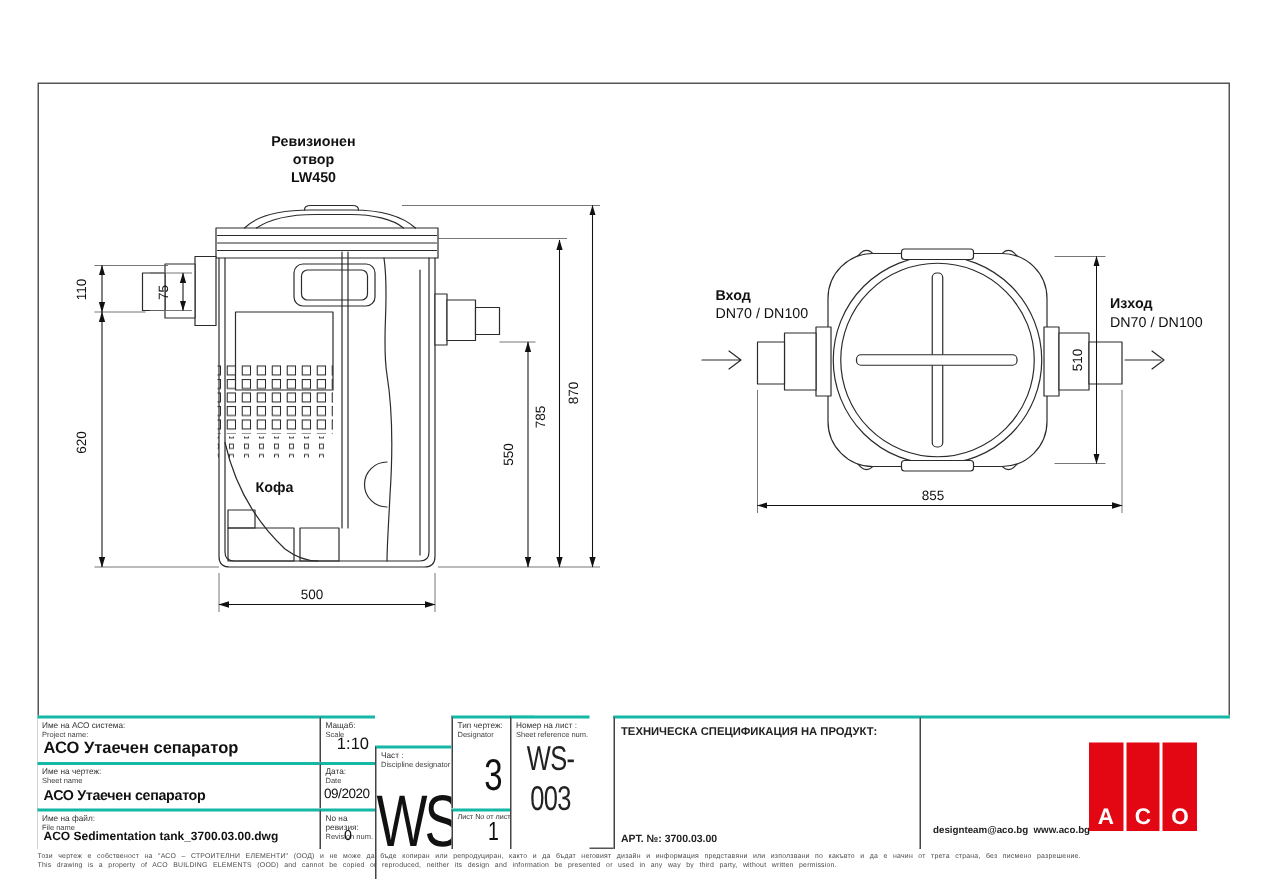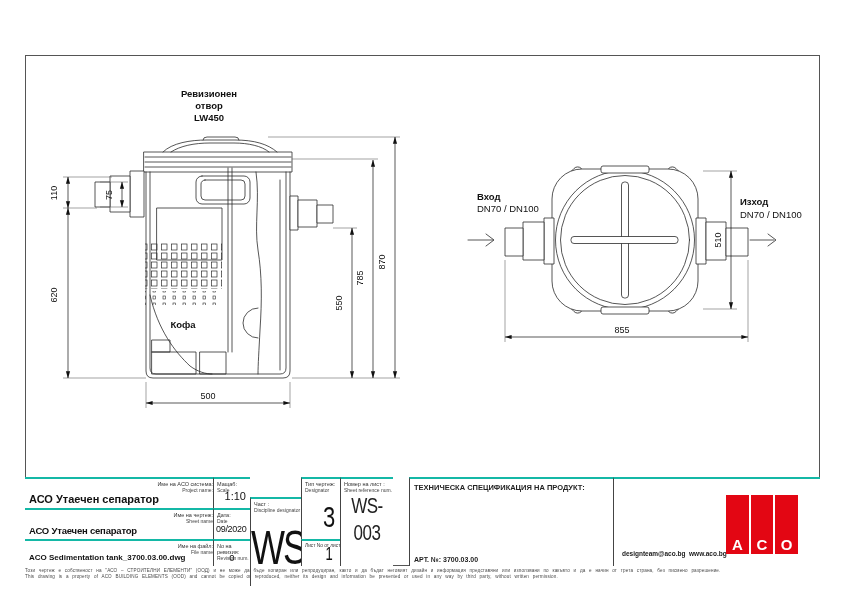--- a/index.html
+++ b/index.html
@@ -11,21 +11,21 @@
   svg.drawing{position:absolute;left:25px;top:55px;width:795px;height:422px;}
   .draw{stroke:#2b2b2b;stroke-width:.8;fill:none;stroke-linejoin:round;stroke-linecap:round;}
   .draw-f{stroke:#2b2b2b;stroke-width:.8;fill:#fff;stroke-linejoin:round;}
   .dim-ext{stroke:#666;stroke-width:.6;fill:none;}
   .dim-line{stroke:#111;stroke-width:.7;fill:none;}
   .dim-text{font-family:"Liberation Sans",sans-serif;font-size:9px;fill:#111;}
   .ann-text{font-family:"Liberation Sans",sans-serif;font-size:9.5px;fill:#111;}
   .ann-bold{font-weight:600;}
   
   .tb-cell{position:absolute;box-sizing:border-box;border-left:1px solid #444;border-top:2px solid #14b8a6;background:#fff;}
-  .tb-cell.noleft{border-left:none;text-align:right;}
+  .tb-cell.noleft{border-left:none;}
   .lbl{font-size:5.5px;line-height:6px;color:#333;padding:2px 0 0 3px;}
   .lbl .en{font-size:5px;color:#444;}
   .val{position:absolute;left:4px;bottom:3px;color:#111;}
   .val-project{font-size:11px;font-weight:600;}
   .val-sheet{font-size:9.5px;font-weight:600;letter-spacing:-.2px;}
   .val-file{font-size:8px;font-weight:700;bottom:4px;margin-top:12px;}
   .val-scale{left:auto;right:4px;bottom:6px;font-size:11px;}
   .val-date{font-size:9px;letter-spacing:-.3px;bottom:5px;left:2px;}
   .val-rev{left:0;right:0;text-align:center;font-size:9.5px;}
   .stretch{transform:scaleY(1.35);transform-origin:center bottom;}

